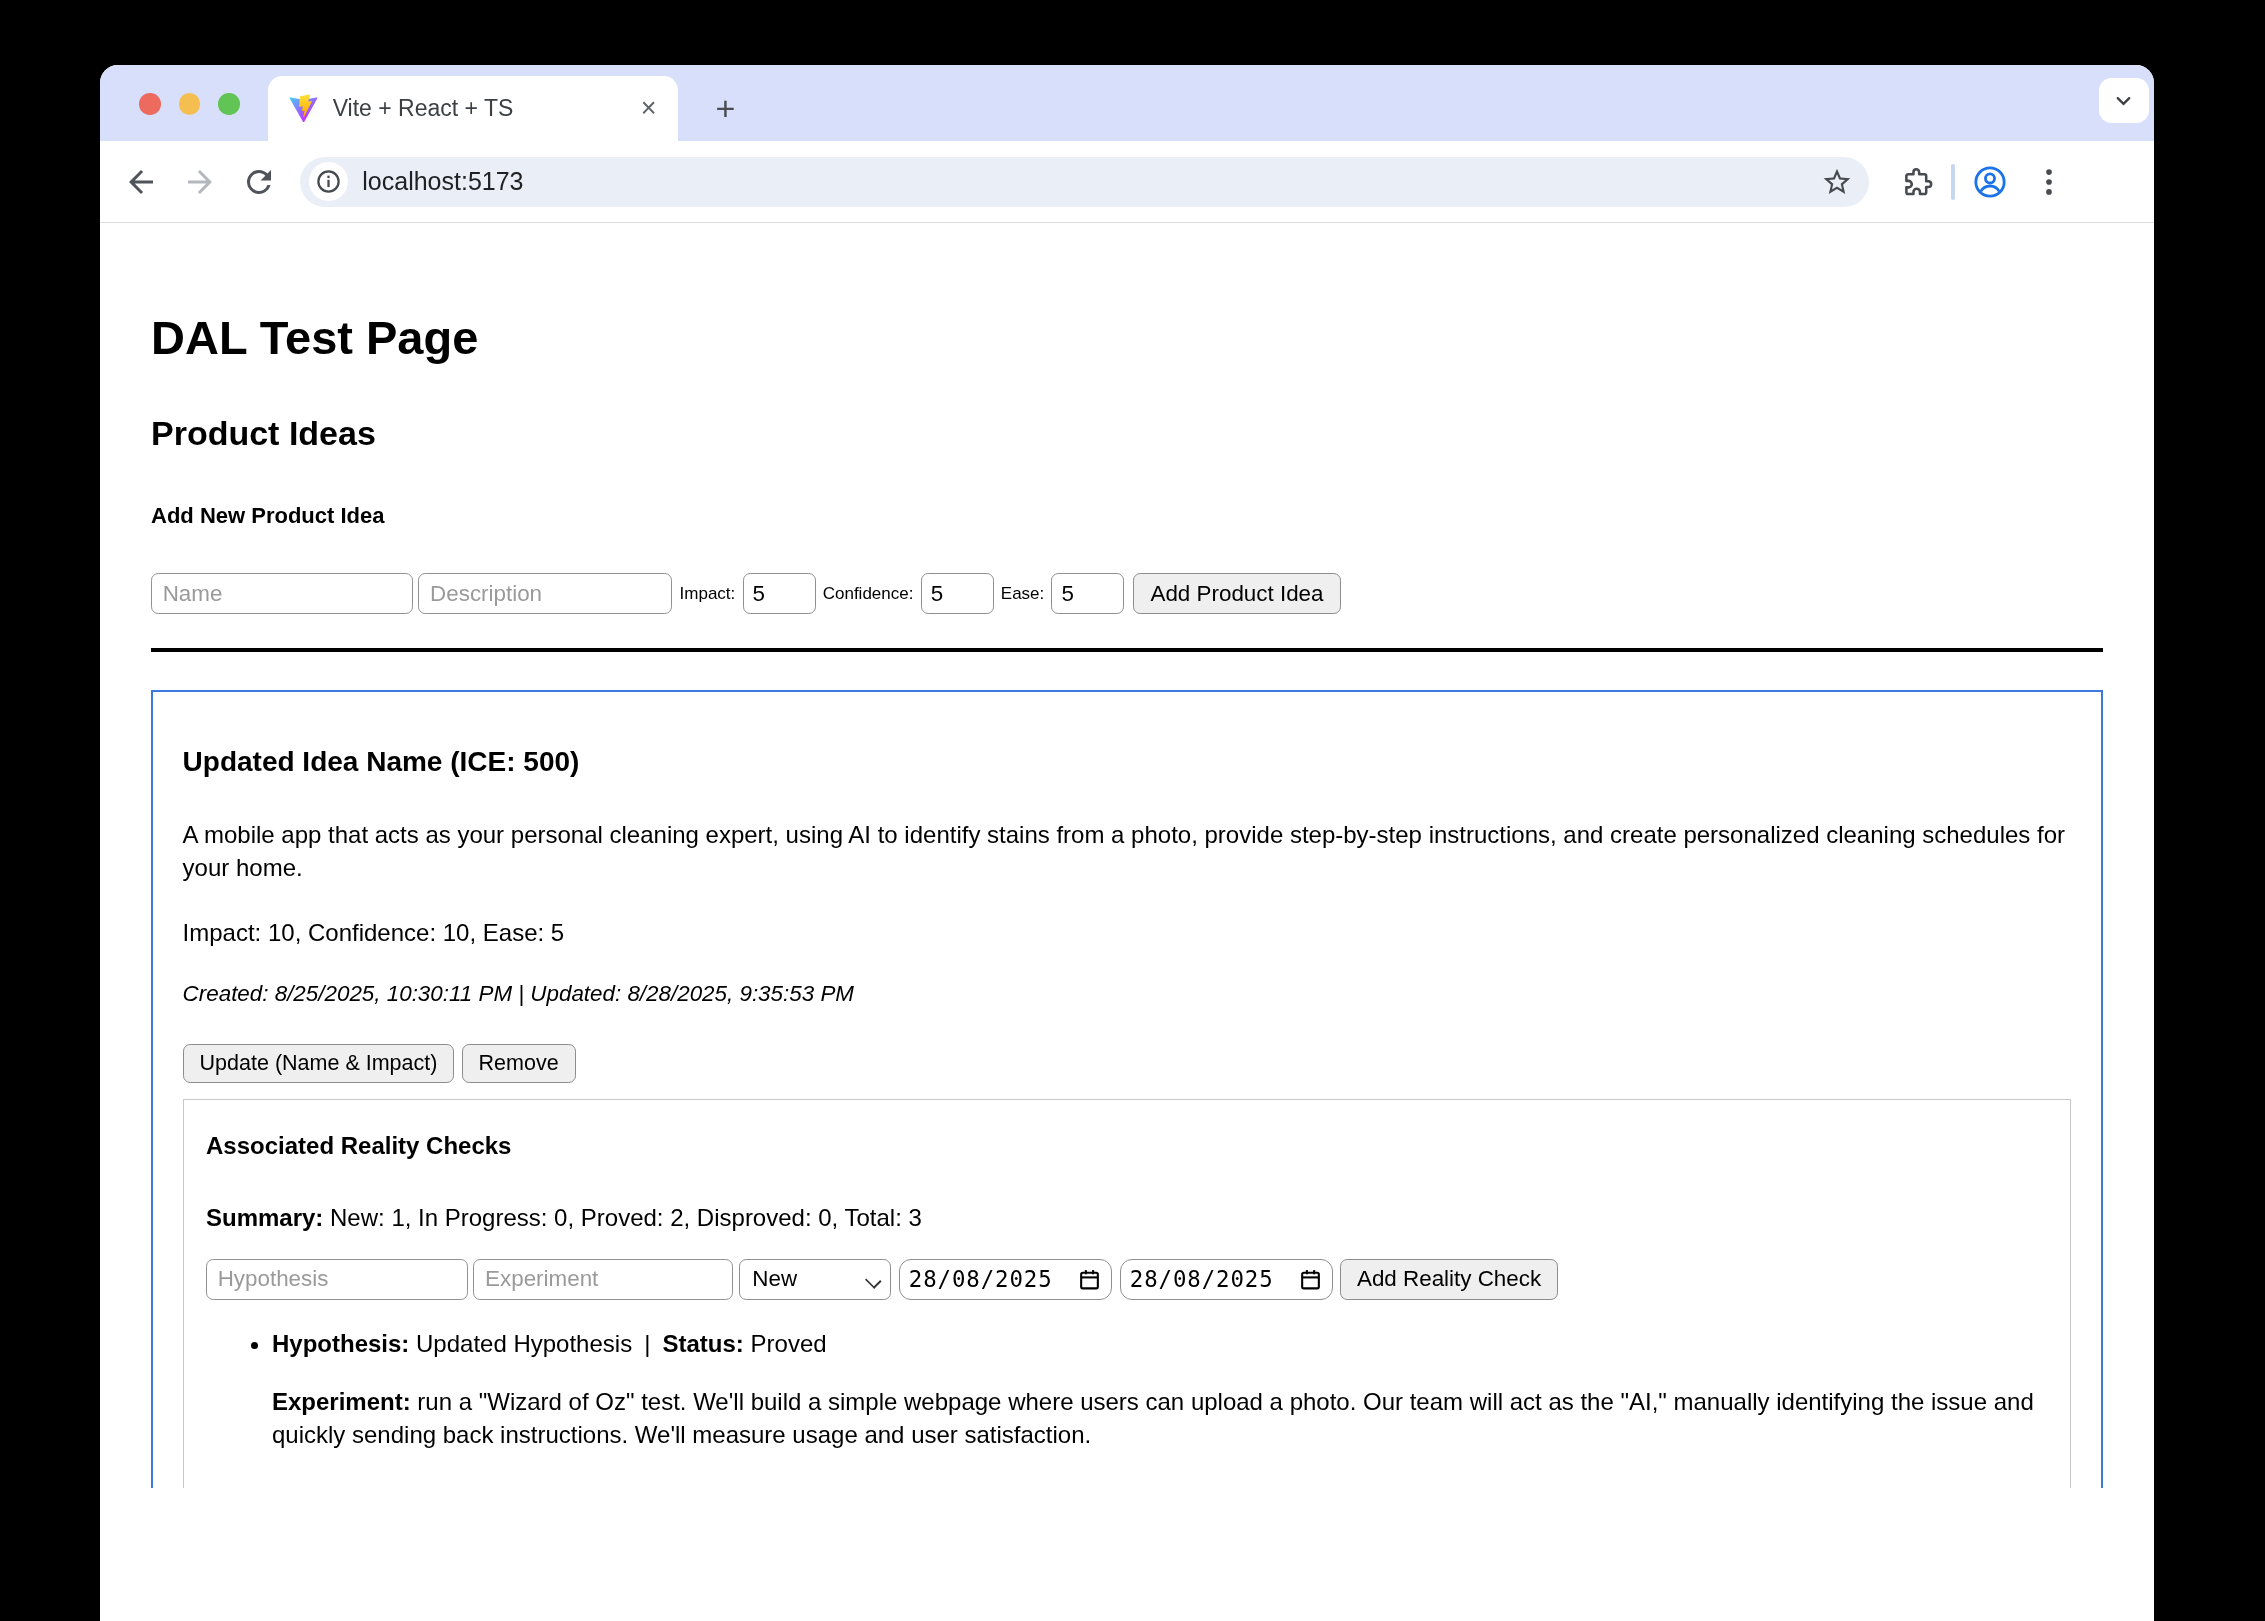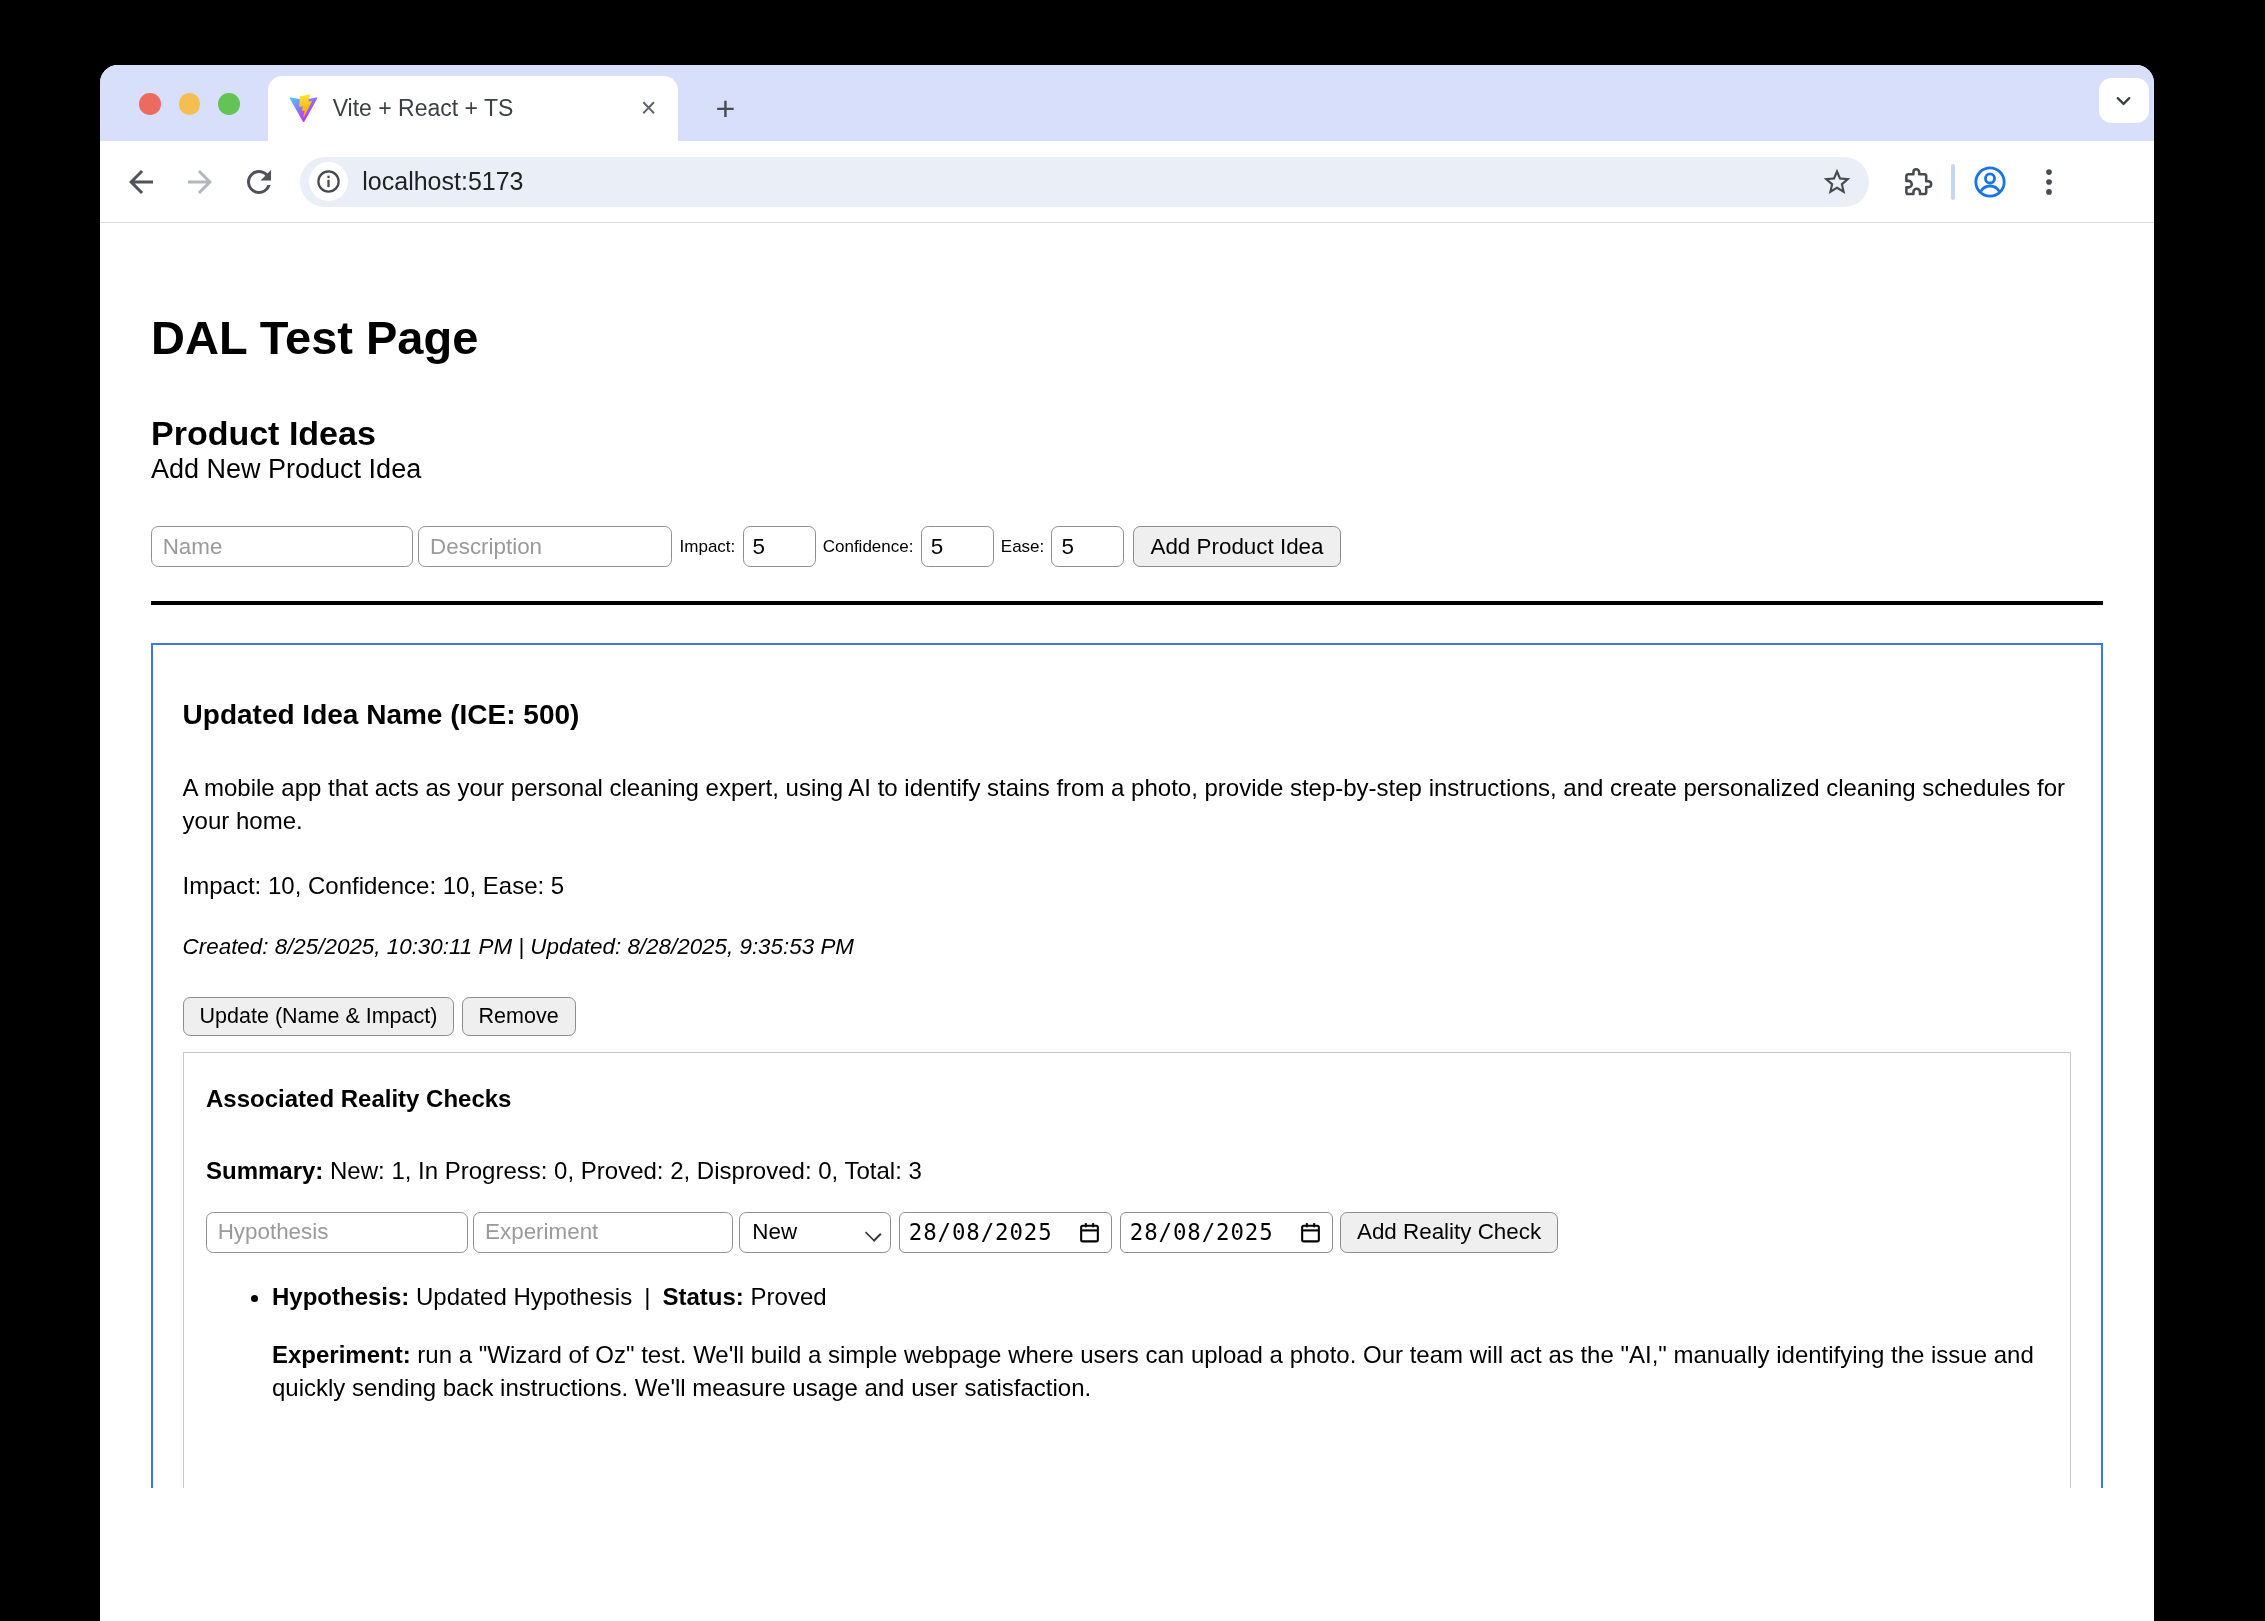--- a/index.html
+++ b/index.html
@@ -38,21 +38,21 @@
   .star-icon { width:32px; height:32px; flex:0 0 auto; margin-right:7.2px; }
   .tool-right { display:flex; align-items:center; margin-left:18px; }
   .puzzle-icon, .profile-icon, .dots-icon { width:34px; height:34px; margin:0 12.5px; }
   .vdivider { width:3.6px; height:36px; background:#c8d7f0; border-radius:1.8px; margin:0 5.4px; }
 
   
   .page { position:absolute; left:0; top:160px; width:100%; height:1263px; overflow:hidden;
           background:#fff; padding:0 51px; color:#000; }
   .page h1 { font-size:47px; font-weight:bold; margin-top:86px; line-height:54px; }
   .page h2 { font-size:34px; font-weight:bold; margin-top:49px; line-height:39px; }
-  .page h3 { font-size:27px; font-weight:normal; line-height:32px; }
+  .page h3 { font-size:22px; font-weight:bold; margin-top:47px; line-height:32px; }
 
   .row { display:flex; align-items:center; margin-top:41px; }
   .ti { height:41px; border:1.8px solid #929292; border-radius:7.2px; font-size:22.4px; padding:0 10.7px;
         font-family:"Liberation Sans", sans-serif; color:#000; background:#fff; outline:none; }
   .ti::placeholder { color:#9a9a9a; }
   .w-name { width:262px; }
   .w-desc { width:254px; margin-left:5.4px; }
   .num { width:73px; height:41px; border:1.8px solid #8f8f8f; border-radius:7.2px; font-size:22.4px;
          padding:0 9px; font-family:"Liberation Sans", sans-serif; }
   .lbl { font-size:17px; margin-left:7.2px; margin-right:7.2px; }
@@ -71,21 +71,21 @@
   .rcbox { margin-top:16px; border:1.8px solid #c9c9c9; padding:27px 22.4px 107px; }
   .rcbox h4 { font-size:24px; font-weight:bold; line-height:29.6px; margin-top:3.6px; }
   .rcbox .summary { font-size:24px; line-height:29.6px; margin-top:43px; }
   .rcrow { display:flex; align-items:flex-start; margin-top:26px; }
   .w-hyp { width:262px; }
   .w-exp { width:260px; margin-left:5.4px; }
   .sel { width:152px; height:41px; border:1.8px solid #8f8f8f; border-radius:7.2px; background:#fff;
          margin-left:5.4px; display:flex; align-items:center; padding:0 12.5px; font-size:22.4px; position:relative; }
   .sel .chev { position:absolute; right:10.7px; top:14.3px; width:12.5px; height:12.5px;
                border-right:2.2px solid #333; border-bottom:2.2px solid #333; transform:rotate(45deg) scale(1,0.8); }
-  .datebox { width:213px; height:41px; border:1.8px solid #8f8f8f; border-radius:6px; background:#fff;
+  .datebox { width:213px; height:41px; border:1.8px solid #8f8f8f; border-radius:12px; background:#fff;
              margin-left:8px; display:flex; align-items:center; padding:0 9px;
              font-family:"DejaVu Sans Mono", monospace; font-size:22.4px; }
   .datebox .dtxt { flex:1 1 auto; letter-spacing:0.9px; }
   .datebox svg { width:25px; height:25px; flex:0 0 auto; }
   .rcrow .btn { margin-left:7.2px; }
 
   .rclist { margin-top:27px; padding-left:66px; }
   .rclist li { font-size:24px; line-height:33px; }
   .rclist .expline { font-size:24px; line-height:33px; margin-top:25px; }
   .sep { margin:0 5.4px; }

